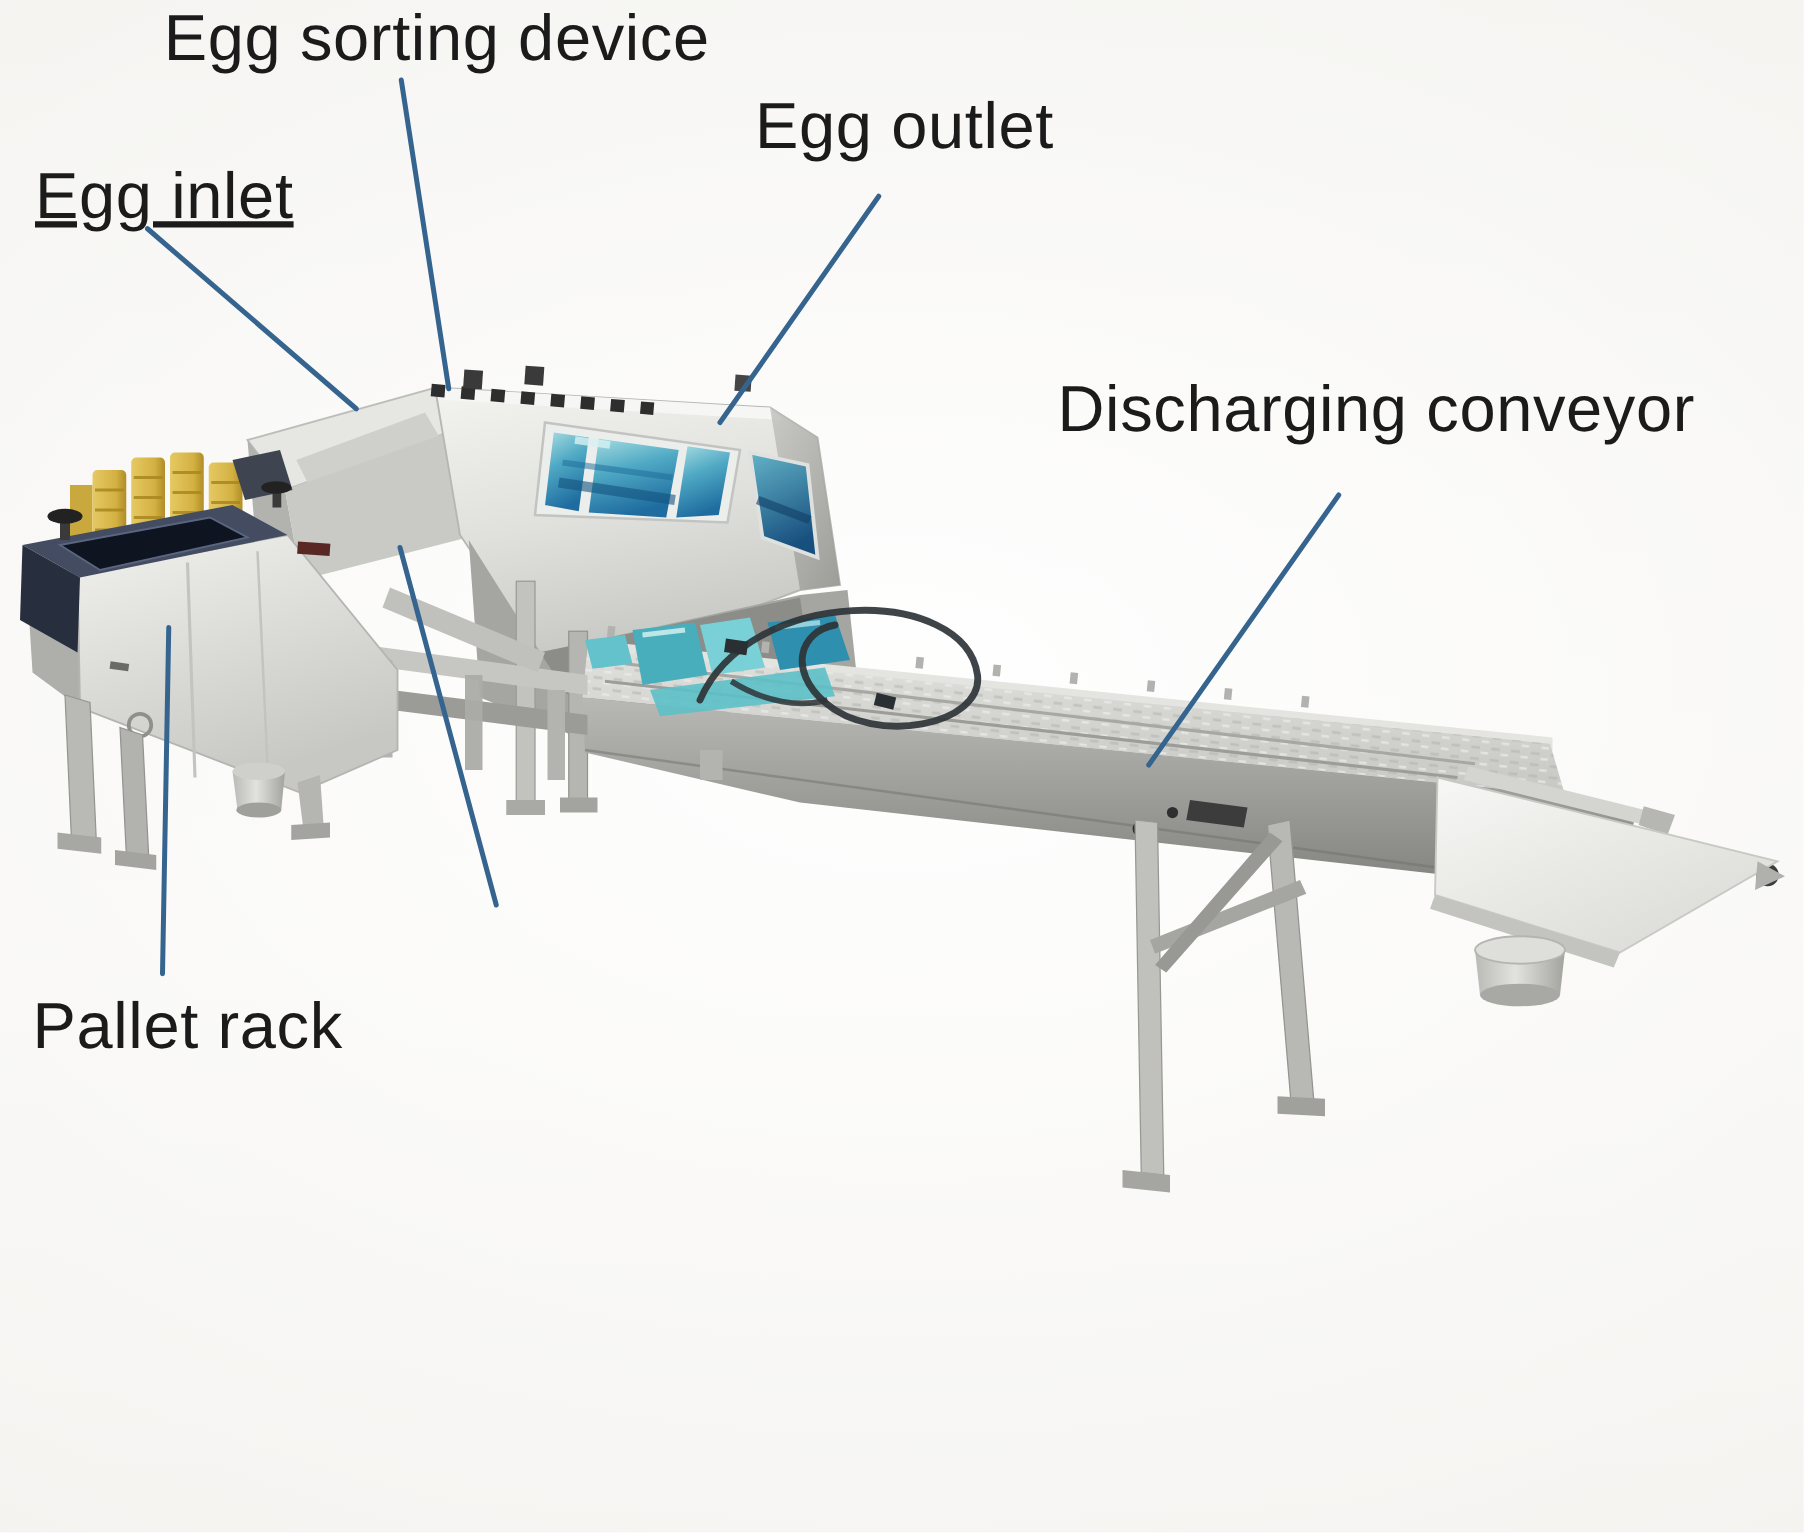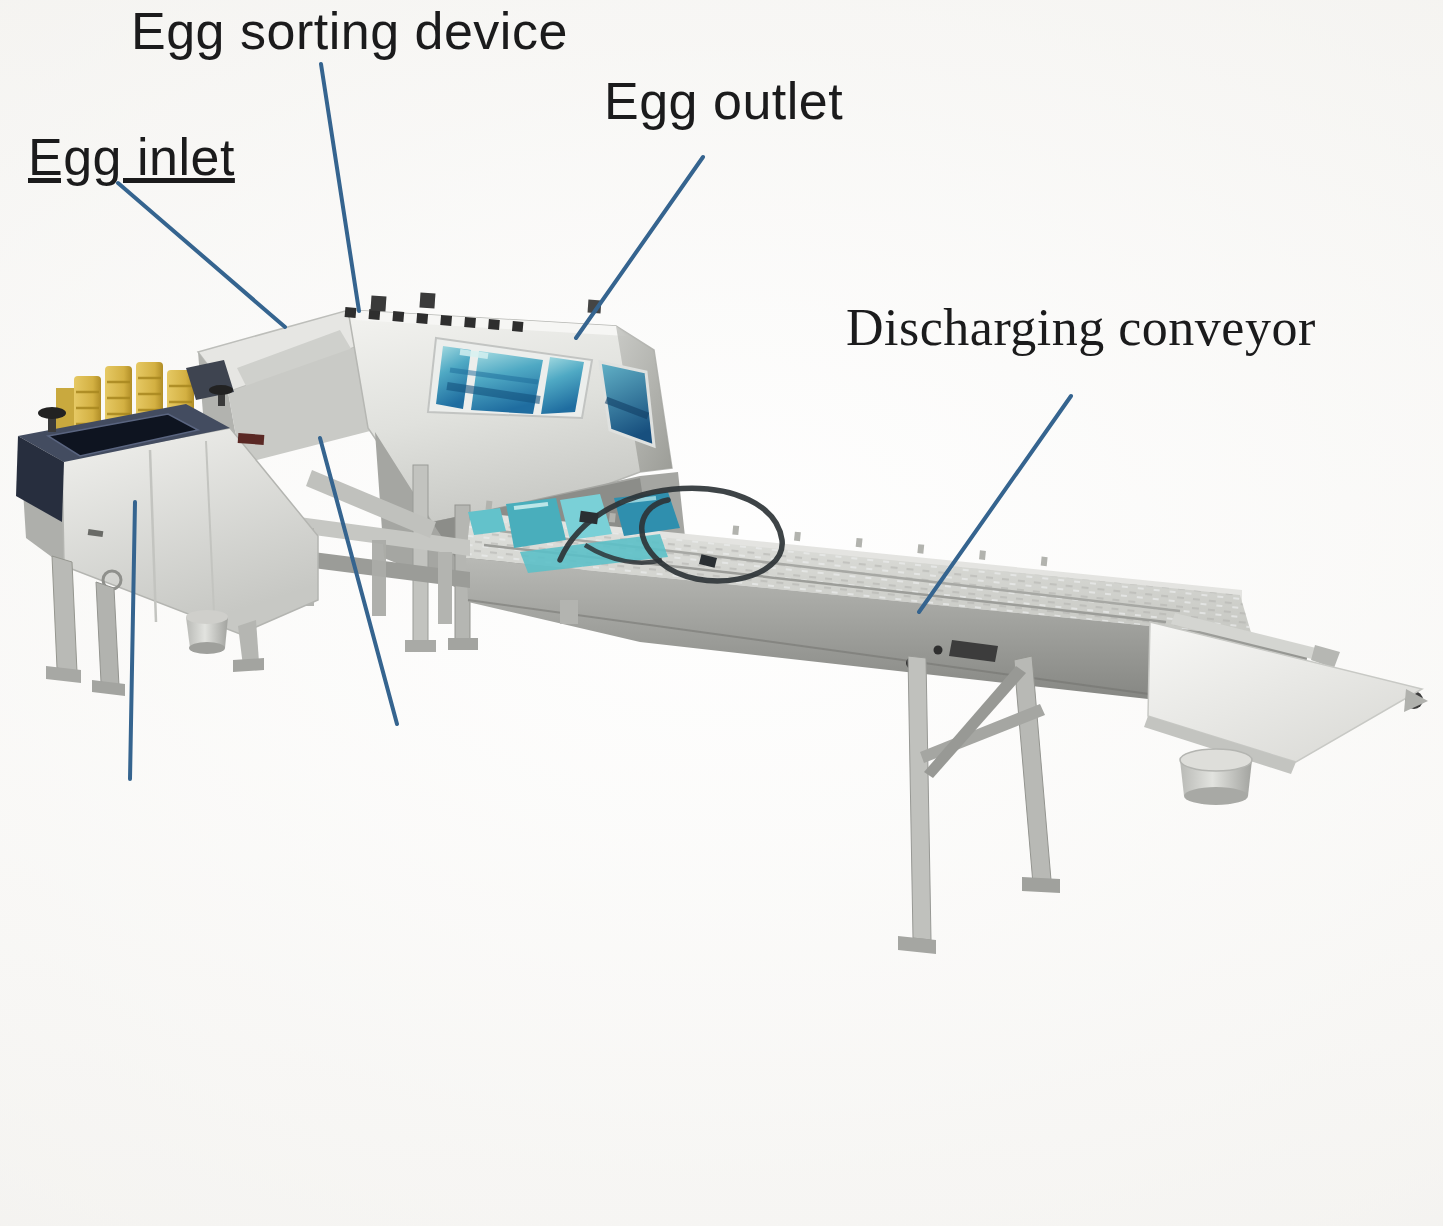--- a/index.html
+++ b/index.html
@@ -17,21 +17,21 @@
     position:absolute;
     font-size:52px;
     line-height:1.12;
     color:#1b1b1c;
     white-space:nowrap;
     letter-spacing:0.5px;
   }
   .lbl-egg-sorting-device{left:131px;top:2px;}
   .lbl-egg-inlet{left:28px;top:128px;text-decoration:underline;}
   .lbl-egg-outlet{left:604px;top:72px;}
-  .lbl-discharging-conveyor{left:846px;top:299px;font-family:Liberation Serif, serif;}
+  .lbl-discharging-conveyor{left:846px;top:299px;}
   .lbl-pallet-conveyor{left:279px;top:737px;}
   .lbl-pallet-rack{left:26px;top:792px;}
 </style>
 </head>
 <body>
 
 <div class="scene">
 
 <svg width="1443" height="1226" viewBox="0 0 1443 1226">
   <defs>
@@ -259,14 +259,15 @@
     <line x1="1071" y1="396" x2="919" y2="612"></line>
     <line x1="320" y1="438" x2="397" y2="724"></line>
     <line x1="135" y1="502" x2="130" y2="779"></line>
   </g>
 </svg>
 
   <div class="lbl lbl-egg-sorting-device">Egg sorting device</div>
   <div class="lbl lbl-egg-inlet">Egg inlet</div>
   <div class="lbl lbl-egg-outlet">Egg outlet</div>
   <div class="lbl lbl-discharging-conveyor">Discharging conveyor</div>
+  <div class="lbl lbl-pallet-rack">Pallet rack</div>
 
 </div>
 
 </body></html>

